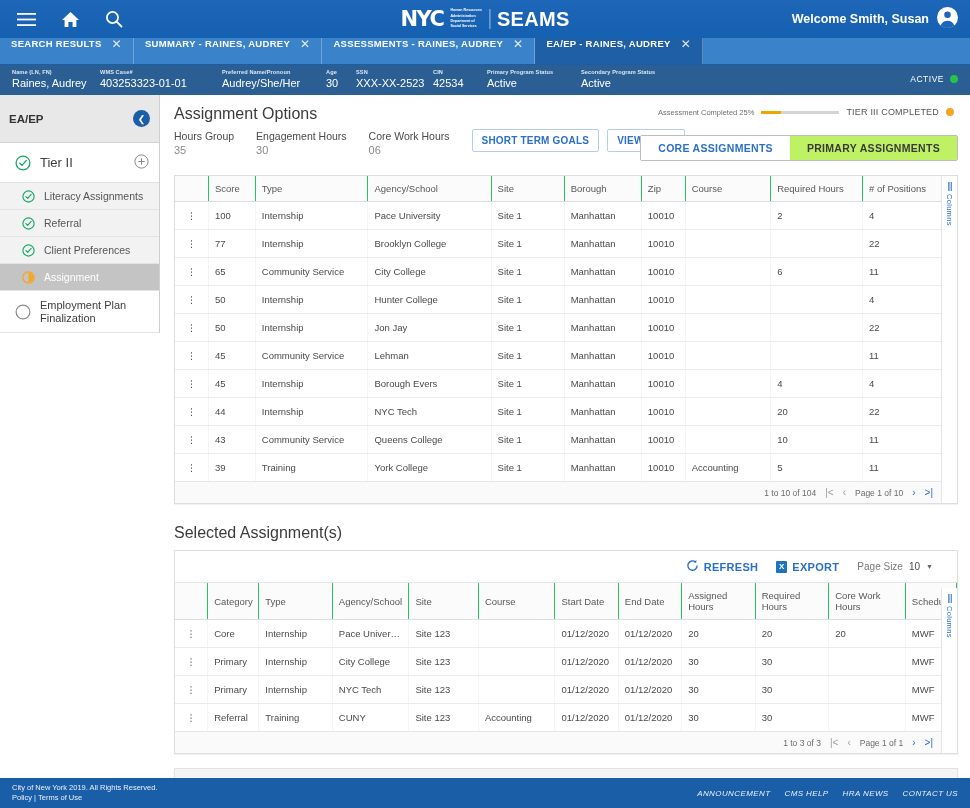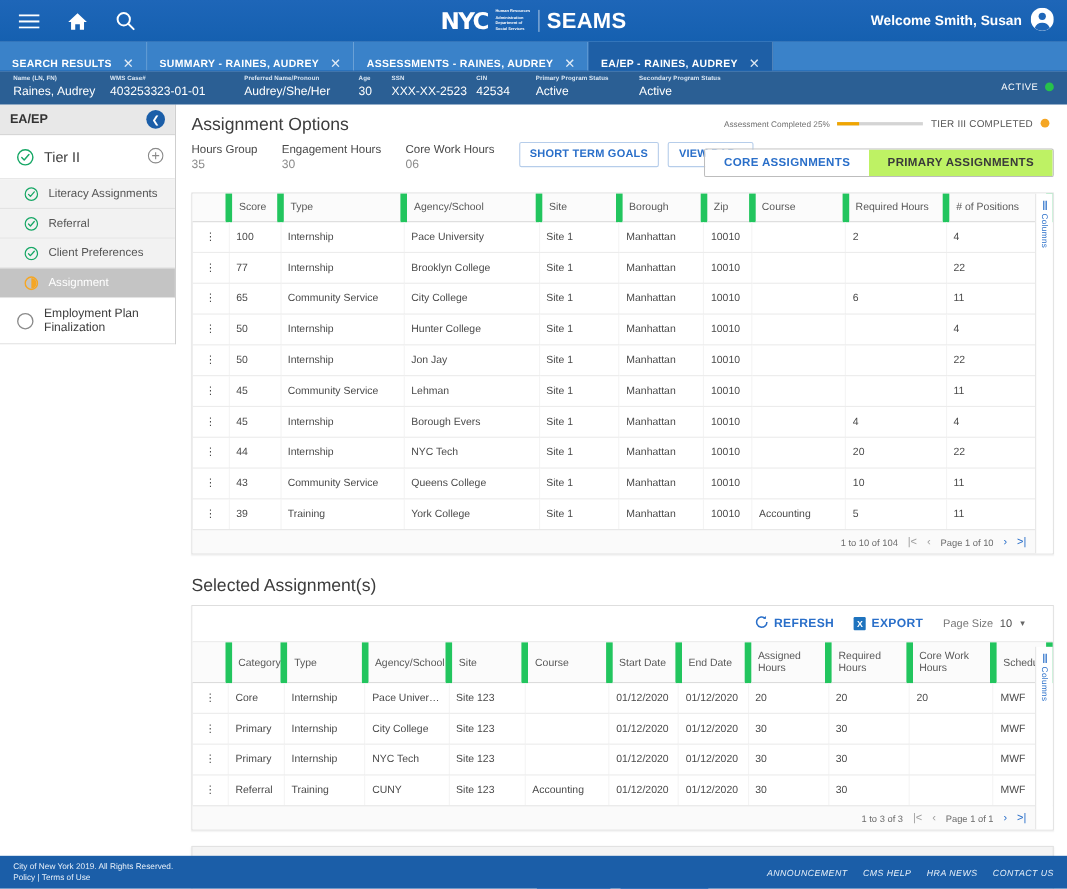--- a/index.html
+++ b/index.html
@@ -45,21 +45,21 @@
     color: #fff; font-size: 12.5px; font-weight: bold;
   }
 
   
   .tabstrip {
     height: 27px; background: #2f7ac4;
     display: flex; align-items: stretch;
     border-bottom: 1px solid #1b5ea8;
   }
   .tab {
-    display: flex; align-items: flex-end; gap: 10px;
+    display: flex; align-items: flex-start; gap: 10px;
     padding: 0 11px;
     color: #ffffff; font-size: 9.5px; font-weight: bold;
     letter-spacing: .3px;
     border-right: 1px solid rgba(255,255,255,.28);
     background: #3a82c9;
     cursor: pointer; white-space: nowrap;
   }
   .tab.active { background: #1e5fa6; }
   .tab .x { font-size: 12px; font-weight: normal; opacity: .85; line-height: 1; }
   .tab-filler { flex: 1; background: #3a82c9; border-right: none; }
@@ -79,21 +79,21 @@
     font-size: 8.5px; color: #ffffff; letter-spacing: .5px;
   }
   .dot-green { width: 8px; height: 8px; border-radius: 50%; background: #27c24c; }
 
   
   .layout { display: flex; height: 681px; align-items: flex-start; }
 
   
   .sidebar { width: 160px; flex: 0 0 160px; background: #ffffff; border-right: 1px solid #cfcfcf; }
   .side-head {
-    height: 28px; background: #e8e8e8;
+    height: 48px; background: #e8e8e8;
     display: flex; align-items: center; justify-content: space-between;
     padding: 0 9px; border-bottom: 1px solid #d2d2d2;
   }
   .side-head-title { font-size: 11.5px; font-weight: bold; color: #333; }
   .collapse-btn {
     width: 17px; height: 17px; border-radius: 50%;
     background: #1b5ea8; color: #fff;
     display: flex; align-items: center; justify-content: center;
     font-size: 9px; cursor: pointer;
   }
@@ -150,21 +150,21 @@
   
   .grid-card {
     border: 1px solid #dedede; background: #fff;
     margin-top: 8px; position: relative;
     box-shadow: 0 1px 1px rgba(0,0,0,.05);
   }
   table.grid { width: 100%; border-collapse: collapse; table-layout: fixed; }
   table.grid th {
     font-size: 9.5px; font-weight: normal; color: #585858;
     text-align: left; padding: 7px 6px;
-    border-right: 6px solid #22c55e; border-bottom: 1px solid #dcdcdc;
+    border-right: 1px solid #22c55e; border-bottom: 1px solid #dcdcdc;
     background: #fbfbfb;
   }
   table.grid td {
     font-size: 9.5px; color: #4a4a4a;
     padding: 8px 6px; border-bottom: 1px solid #ececec;
     border-right: 1px solid #f4f4f4;
     overflow: hidden; white-space: nowrap; text-overflow: ellipsis;
   }
   table.grid tr:last-child td { border-bottom: none; }
   .kebab { color: #2a6fc9; font-size: 11px; line-height: 6px; letter-spacing: 0; cursor: pointer; text-align:center;}

